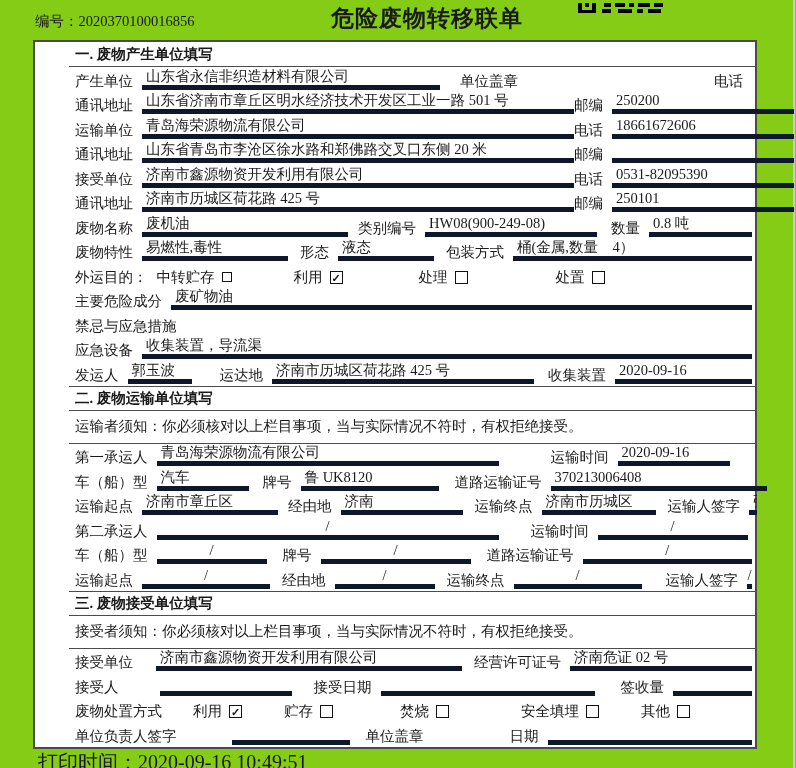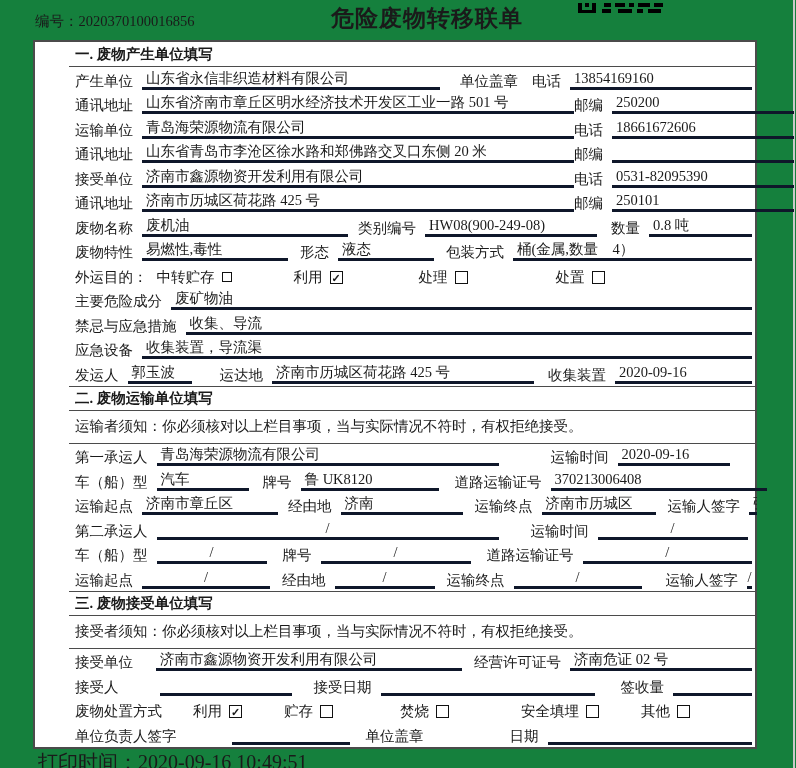--- a/index.html
+++ b/index.html
@@ -1,38 +1,38 @@
 <!DOCTYPE html>
 <html><head>
 <meta charset="utf-8">
 <style>
   * { margin:0; padding:0; box-sizing:border-box; }
   html,body { width:796px; height:768px; background:#ffffff; overflow:hidden;
     font-family:"Liberation Serif","DejaVu Serif",serif; color:#1a1a1a; }
-  .page { position:relative; width:796px; height:768px; background:#15803d;text-decoration:underline; }
+  .page { position:relative; width:796px; height:768px; background:#84cc16;text-decoration:underline; }
   .page-edge { position:absolute; right:1px; top:0; bottom:0; width:2px; background:#c9c9c9; }
 
   
   .hdr { position:relative; height:40px; }
   .serial { position:absolute; left:35px; top:12px; font-size:14.5px; white-space:nowrap; }
   .doc-title { position:absolute; left:331px; top:3px; font-size:23px; font-weight:bold; letter-spacing:1px; white-space:nowrap; }
   .qr { position:absolute; left:578px; top:0; }
 
   
   .form { position:absolute; left:33px; top:40px; width:724px; border:2px solid #4b4b4b; background:#fff;padding-left:34px; }
   .sec-head { height:25px; display:flex; align-items:center; padding-left:6px;
     font-size:14.5px; font-weight:bold; border-bottom:1px solid #4b4b4b; white-space:nowrap; }
   .sec-head.mid { border-top:1px solid #4b4b4b; }
   .notice-row { height:33px; display:flex; align-items:center; padding-left:6px;
     font-size:14.5px; border-bottom:1px solid #4b4b4b; white-space:nowrap; }
 
   .row { display:flex; align-items:flex-end; height:24.5px; padding:0 3px 2px 6px;
     font-size:14.5px; line-height:17px; white-space:nowrap; }
   .lbl { flex:none; margin-right:9px; }
-  .val { border-bottom:3px solid #0f172a; padding:0 4px; min-height:17px; flex:none; overflow:hidden; }
+  .val { border-bottom:5px solid #0f172a; padding:0 4px; min-height:17px; flex:none; overflow:hidden; }
   .grow { flex:1 1 auto; }
   .push { margin-left:auto; }
   .ctr { text-align:center; padding:0; }
   .plain { flex:none; }
 
   .opt { display:flex; align-items:center; flex:none; }
   .cb { display:inline-block; width:13px; height:13px; border:1px solid #111;
     margin-left:7px; font-size:11px; line-height:12px; text-align:center; font-weight:bold; }
 
   
@@ -72,21 +72,20 @@
 
   <div class="form">
 
     <div class="sec-head">一. 废物产生单位填写</div>
 
     <div class="row">
       <span class="lbl">产生单位</span>
       <span class="val" style="width:298px">山东省永信非织造材料有限公司</span>
       <span class="plain" style="margin-left:20px">单位盖章</span>
       <span class="lbl push">电话</span>
-      <span class="val" style="width:182px">13854169160</span>
     </div>
 
     <div class="row">
       <span class="lbl">通讯地址</span>
       <span class="val" style="width:432px">山东省济南市章丘区明水经济技术开发区工业一路 501 号</span>
       <span class="lbl push">邮编</span>
       <span class="val" style="width:182px">250200</span>
     </div>
 
     <div class="row">
@@ -155,21 +154,20 @@
       </span>
     </div>
 
     <div class="row">
       <span class="lbl">主要危险成分</span>
       <span class="val grow">废矿物油</span>
     </div>
 
     <div class="row">
       <span class="lbl">禁忌与应急措施</span>
-      <span class="val grow">收集、导流</span>
     </div>
 
     <div class="row">
       <span class="lbl">应急设备</span>
       <span class="val grow">收集装置，导流渠</span>
     </div>
 
     <div class="row">
       <span class="lbl">发运人</span>
       <span class="val" style="width:64px">郭玉波</span>

